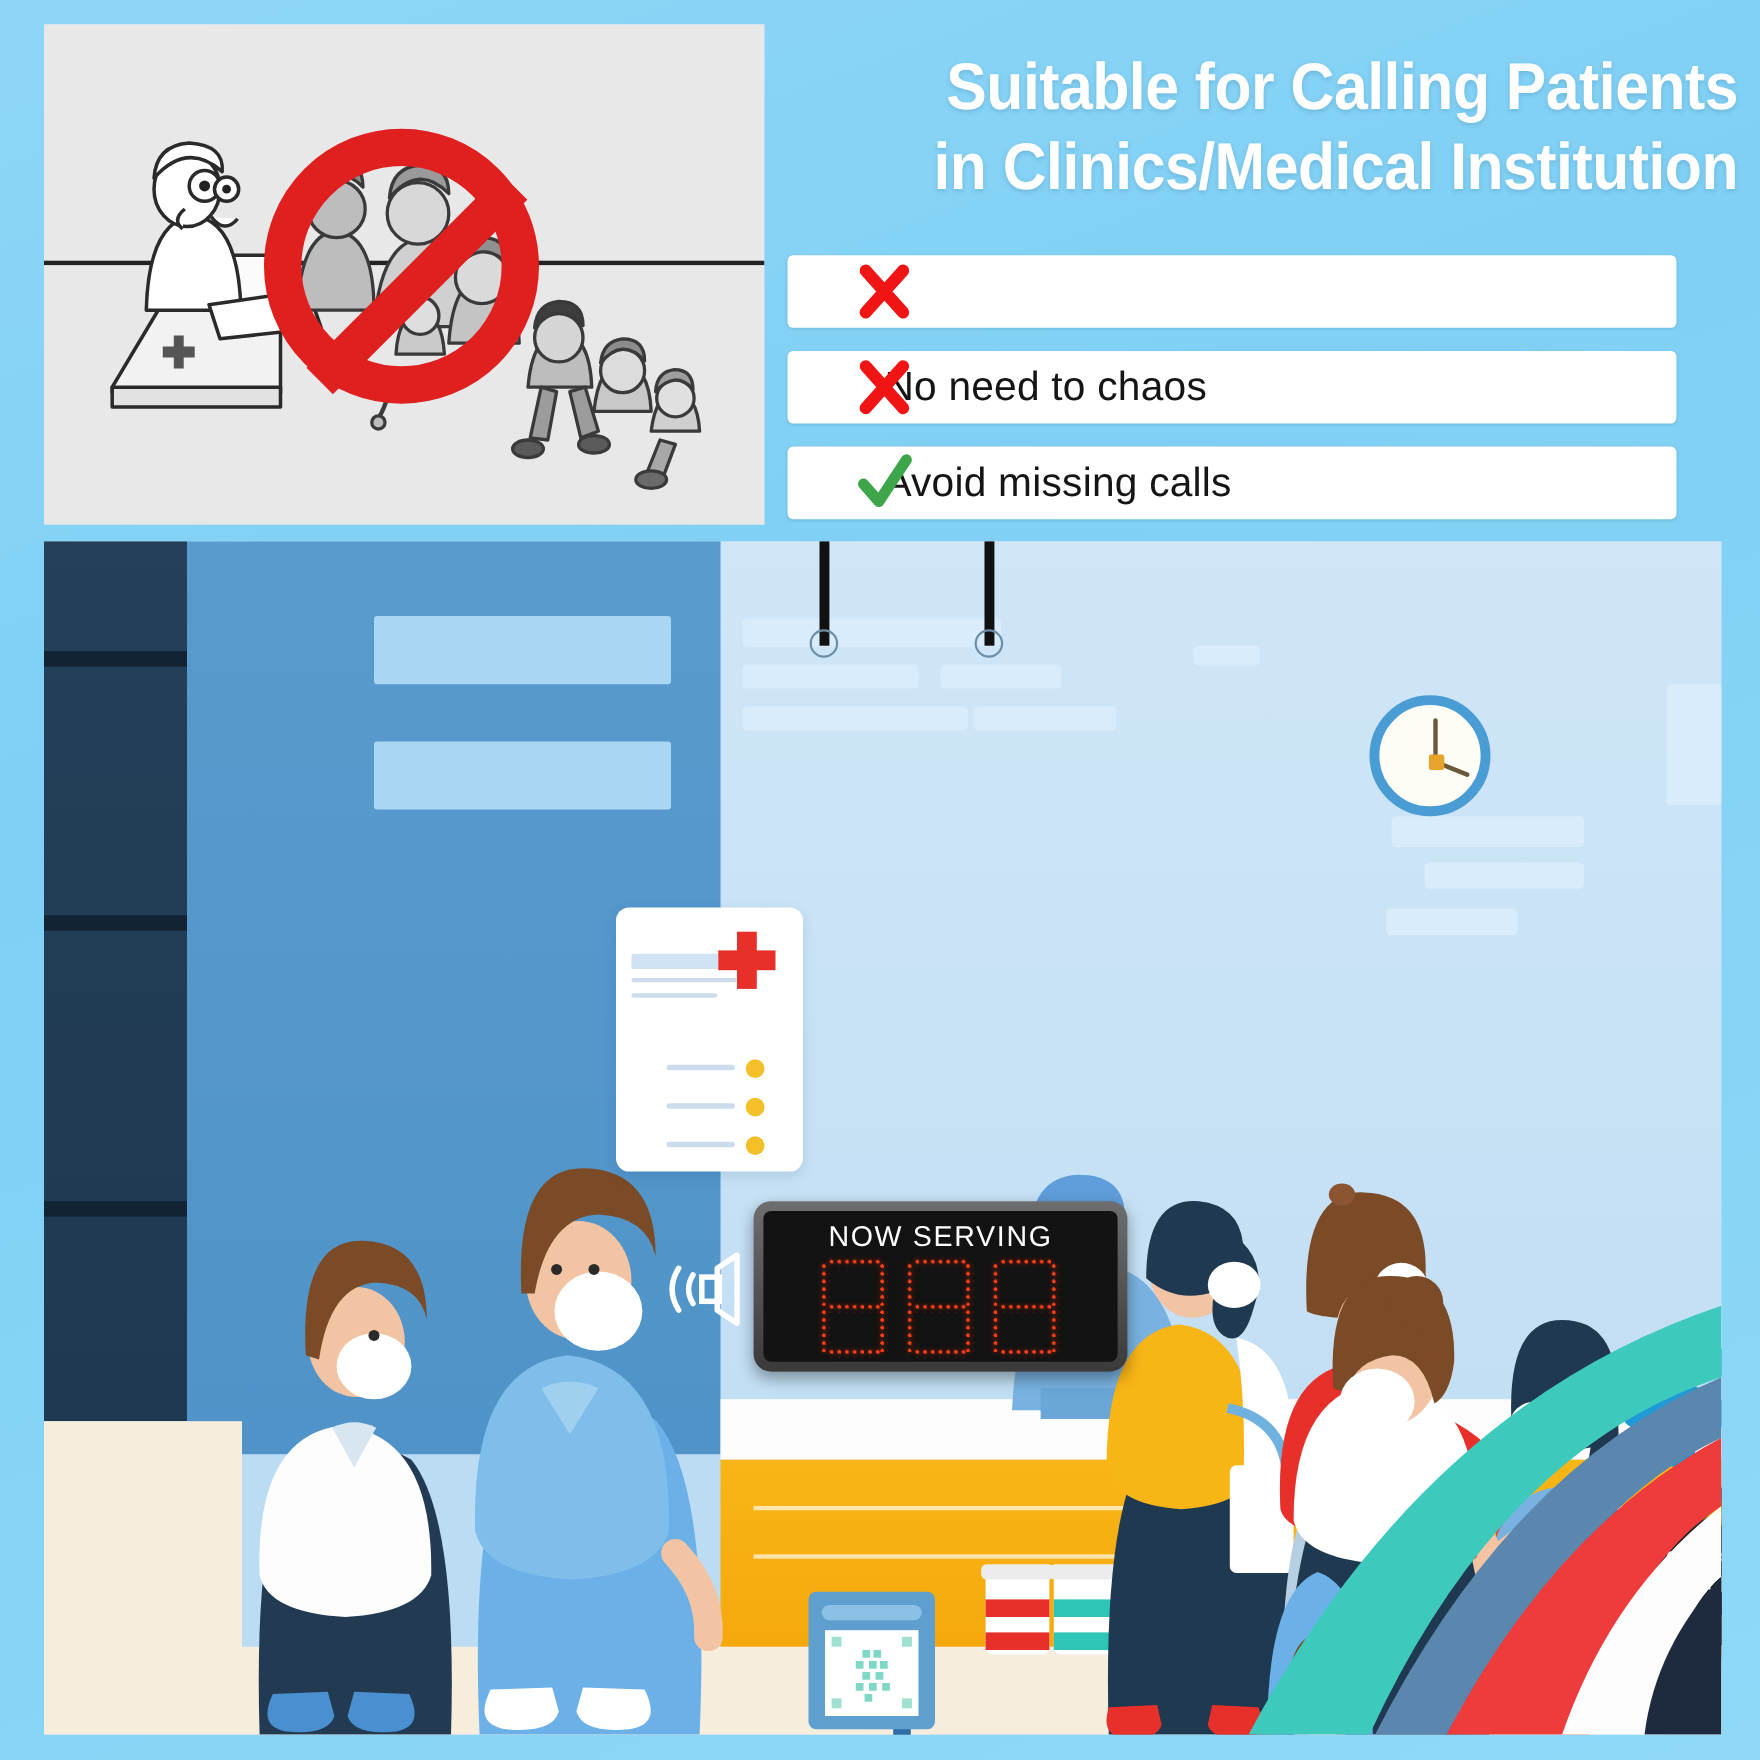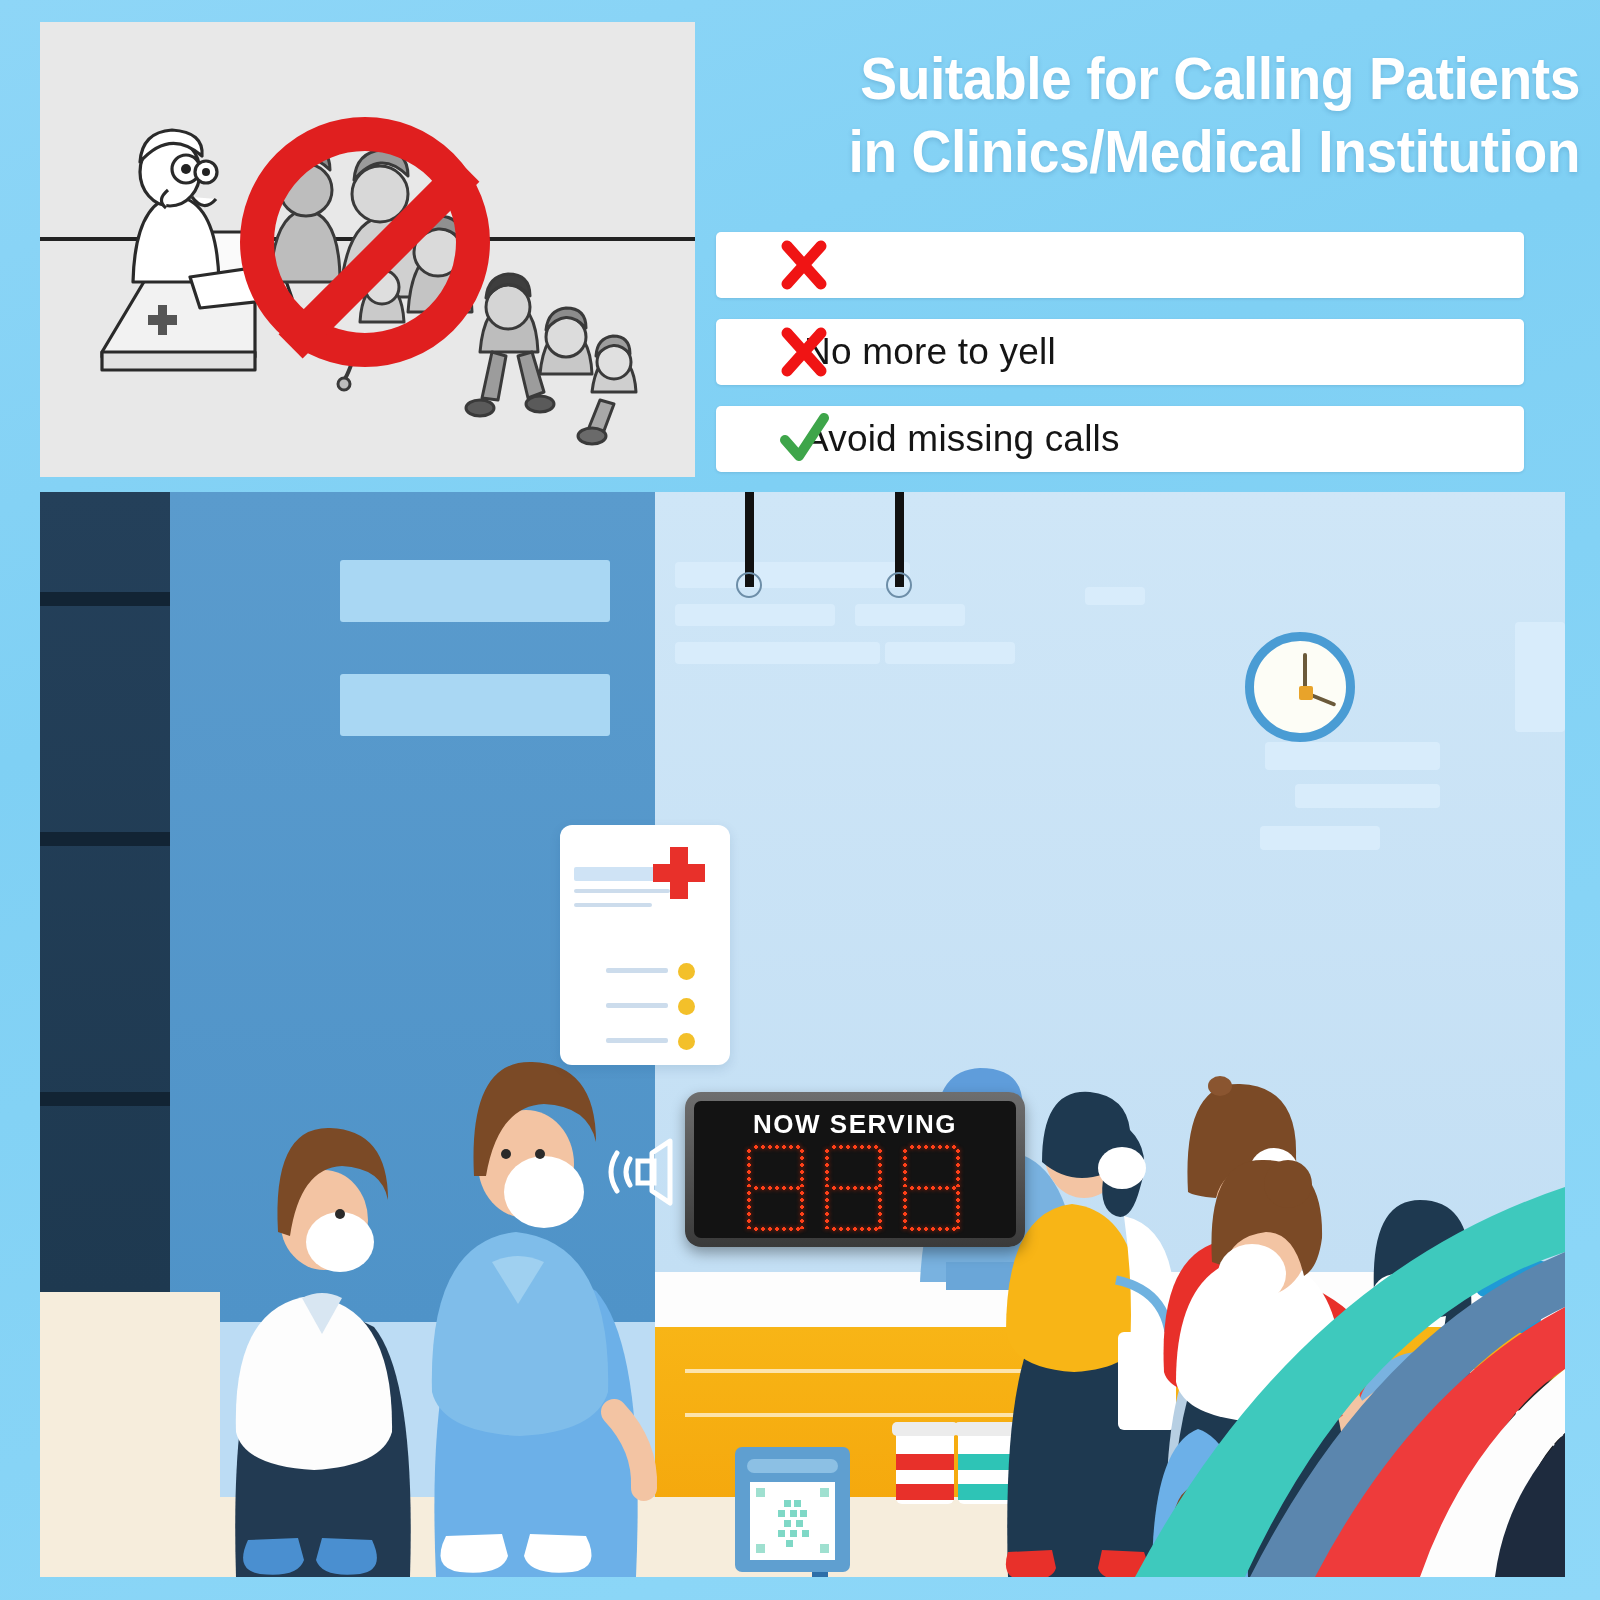--- a/index.html
+++ b/index.html
@@ -96,21 +96,21 @@
     background:linear-gradient(180deg,#6e6e6e,#3a3a3a);
     border-radius:16px; padding:9px;
     box-shadow:0 6px 14px rgba(0,0,0,.35);
   }
   .sign-screen {
     width:100%; height:100%; background:#131313; border-radius:7px;
     position:relative; overflow:hidden;
   }
   .sign-label {
     position:absolute; top:8px; left:0; width:100%; text-align:center;
-    color:#fff; font-weight:700; font-size:26px; letter-spacing:1.5px;
+    color:#fff; font-weight:400; font-size:26px; letter-spacing:1.5px;
   }
   .digits {
     position:absolute; top:44px; left:0; width:100%;
     display:flex; justify-content:center; gap:16px;
   }
   .digit { width:62px; height:90px; position:relative; }
   .seg { position:absolute; background:
       radial-gradient(circle at 2px 2px,#ff4018 0 1.6px,transparent 1.8px) 0 0/7px 7px;
       filter: drop-shadow(0 0 2px rgba(255,40,0,.7)); }
   .seg.h { width:46px; height:7px; left:8px; }
@@ -259,21 +259,21 @@
     <div class="feat">
       <svg class="mark" viewBox="0 0 54 54">
         <path d="M10 8 L44 46 M44 8 L10 46" stroke="#f01414" stroke-width="11" stroke-linecap="round" fill="none"></path>
       </svg>
     </div>
 
     <div class="feat">
       <svg class="mark" viewBox="0 0 54 54">
         <path d="M10 8 L44 46 M44 8 L10 46" stroke="#f01414" stroke-width="11" stroke-linecap="round" fill="none"></path>
       </svg>
-      <span class="label">No more to yell</span>
+      <span class="label">No need to chaos</span>
     </div>
 
     <div class="feat">
       <svg class="mark" viewBox="0 0 54 54">
         <path d="M8 28 L22 44 L47 6" stroke="#3ea54a" stroke-width="10" stroke-linecap="round" stroke-linejoin="round" fill="none"></path>
       </svg>
       <span class="label">Avoid missing calls</span>
     </div>
 
   </div>

